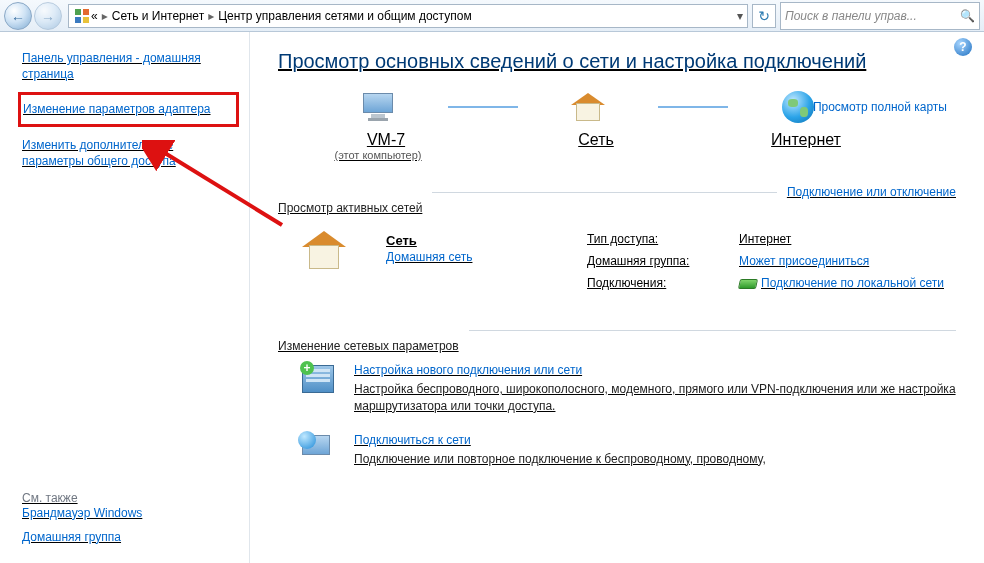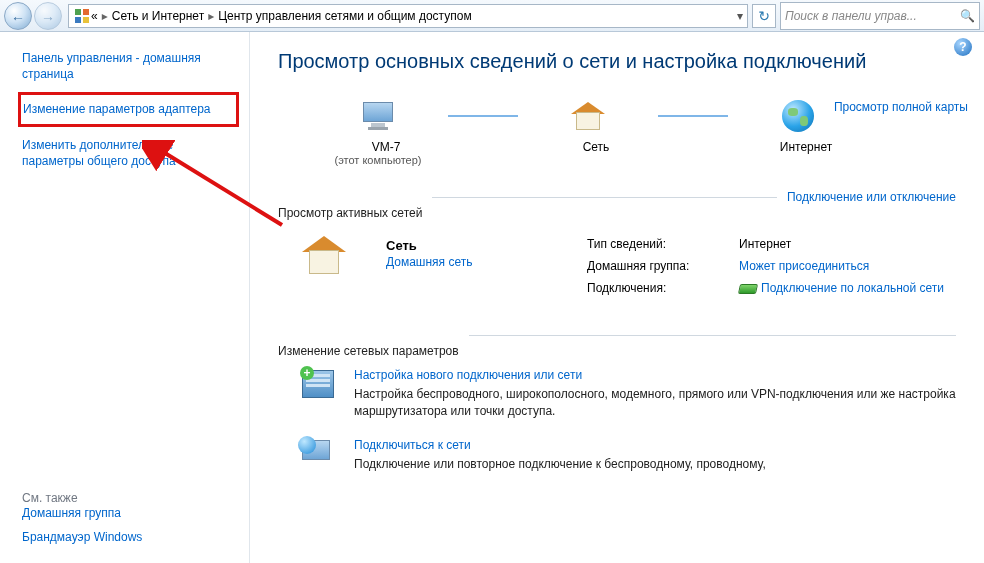--- a/index.html
+++ b/index.html
@@ -11,37 +11,37 @@
   .navbtn { width: 28px; height: 28px; border-radius: 50%; background: radial-gradient(circle at 35% 30%, #fff 0%, #cfe3f5 45%, #7eaad2 100%); border: 1px solid #8aa8c6; margin-right: 2px; display:flex; align-items:center; justify-content:center; color:#3b6fa0; font-size:14px;}
   .pathbox { flex: 1; height: 24px; background: #fff; border: 1px solid #a7b7c7; margin: 0 4px; display: flex; align-items: center; padding: 0 4px; font-size: 12px; }
   .pathbox .glyph { width:18px; height:18px; display:inline-flex; align-items:center; justify-content:center; }
   .pathbox .sep { color: #666; padding: 0 4px; }
   .pathbox .dd { margin-left:auto; color:#555; padding-left:6px;}
   .refresh { width:24px; height:24px; border:1px solid #a7b7c7; background:#fff; margin-right:4px; display:flex; align-items:center; justify-content:center; color:#2a7ab0; font-size:14px;}
   .searchbox { width: 200px; height: 28px; border: 1px solid #a7b7c7; background:#fff; display:flex; align-items:center; padding:0 4px; color:#888; font-style:italic;}
   .searchbox .sicon{ margin-left:auto; color:#2a7ab0; font-style:normal;}
 
   
-  .body { display:flex; height: calc(563px - 32px); }
+  .body { display:flex; height: calc(563px - 32px); text-decoration: underline; }
   .sidebar { width: 250px; padding: 18px 16px 10px 22px; border-right: 1px solid #e0e6ec; background: #fff; display:flex; flex-direction:column;}
   .sidebar .item { margin-bottom: 16px; line-height: 1.35; }
   .sidebar .highlight-box { border: 3px solid #d11; padding: 6px 6px 6px 2px; margin: -6px -6px 10px -4px;}
   .sidebar .seealso { margin-top:auto; padding-top:20px;}
   .sidebar .seealso h4 { font-weight: normal; color:#707782; font-size:12px; margin-bottom:0;}
   .sidebar .seealso .item { margin-bottom:8px;}
 
   .content { flex:1; padding: 10px 28px 0 28px; position:relative; overflow:hidden;}
   .helpicon { position:absolute; top:6px; right:12px; width:18px; height:18px; border-radius:50%; background: radial-gradient(circle at 35% 30%, #a8d6ff, #1e6fc0); color:#fff; font-weight:bold; display:flex; align-items:center; justify-content:center; font-size:12px;}
-  h1.page-title { font-size: 20px; font-weight: normal; color:#003a75; margin: 8px 0 23px 0;}
-  .maplink { position:absolute; top:68px; right:16px; }
+  h1.page-title { font-size: 20px; font-weight: normal; color:#003a75; margin: 8px 0 14px 0;}
+  .maplink { position:absolute; top:68px; right:37px; }
 
   .netmap { display:flex; align-items:flex-start; justify-content:flex-start; gap: 0; margin: 0 0 8px 30px; }
   .netmap .node { display:flex; flex-direction:column; align-items:center; width:140px; text-align:center;}
   .netmap .node .icon { width:40px; height:40px; display:flex; align-items:center; justify-content:center;}
-  .netmap .node .lbl { margin-top:4px; font-size:12px;margin-left:16px;}
+  .netmap .node .lbl { margin-top:4px; font-size:16px;margin-left:16px;}
   .netmap .node .sub { color:#555; font-size:11px;}
   .netmap .connline { flex:0 0 70px; height:40px; display:flex; align-items:center;}
   .netmap .connline .ln { width:100%; border-top: 2px solid #7fb6e8; position:relative;}
   
   .house { width:34px; height:28px; position:relative;}
   .house .roof { width:0; height:0; border-left:17px solid transparent; border-right:17px solid transparent; border-bottom:12px solid #d98b2e; position:absolute; top:0; left:0;}
   .house .wall { position:absolute; top:10px; left:5px; width:24px; height:18px; background:#f8f3e2; border:1px solid #c9b98a;}
   .globe { width:32px; height:32px; border-radius:50%; background: radial-gradient(circle at 35% 30%, #bfe8ff 0%, #2aa3e8 55%, #0d6fb0 100%); position:relative; overflow:hidden;}
   .globe::before{content:"";position:absolute;top:8px;left:6px;width:10px;height:8px;background:#7fc978;border-radius:40%;}
   .globe::after{content:"";position:absolute;top:16px;left:18px;width:8px;height:10px;background:#7fc978;border-radius:40%;}
@@ -123,22 +123,22 @@
 
   <div class="sidebar">
     <div class="item link">Панель управления - домашняя страница</div>
     <div class="highlight-box">
       <div class="item link" style="margin-bottom:0">Изменение параметров адаптера</div>
     </div>
     <div class="item link">Изменить дополнительные параметры общего доступа</div>
 
     <div class="seealso">
       <h4>См. также</h4>
+      <div class="item link">Брандмауэр Windows</div>
       <div class="item link">Домашняя группа</div>
-      <div class="item link">Брандмауэр Windows</div>
     </div>
   </div>
 
   <div class="content">
     <div class="helpicon">?</div>
     <h1 class="page-title">Просмотр основных сведений о сети и настройка подключений</h1>
     <span class="maplink link">Просмотр полной карты</span>
 
     <div class="netmap">
       <div class="node">
@@ -189,21 +189,21 @@
           </div>
         </div>
       <div class="netinfo">
         <div class="name">Сеть</div>
         <div class="link">Домашняя сеть</div>
       </div>
       <div class="details">
         <table>
           <tbody>
               <tr>
-            <td class="lab">Тип сведений:</td>
+            <td class="lab">Тип доступа:</td>
             <td>Интернет</td>
           </tr>
           <tr>
             <td class="lab">Домашняя группа:</td>
             <td><span class="link">Может присоединиться</span></td>
           </tr>
           <tr>
             <td class="lab">Подключения:</td>
             <td><span class="nicicon"></span><span class="link">Подключение по локальной сети</span></td>
           </tr>

